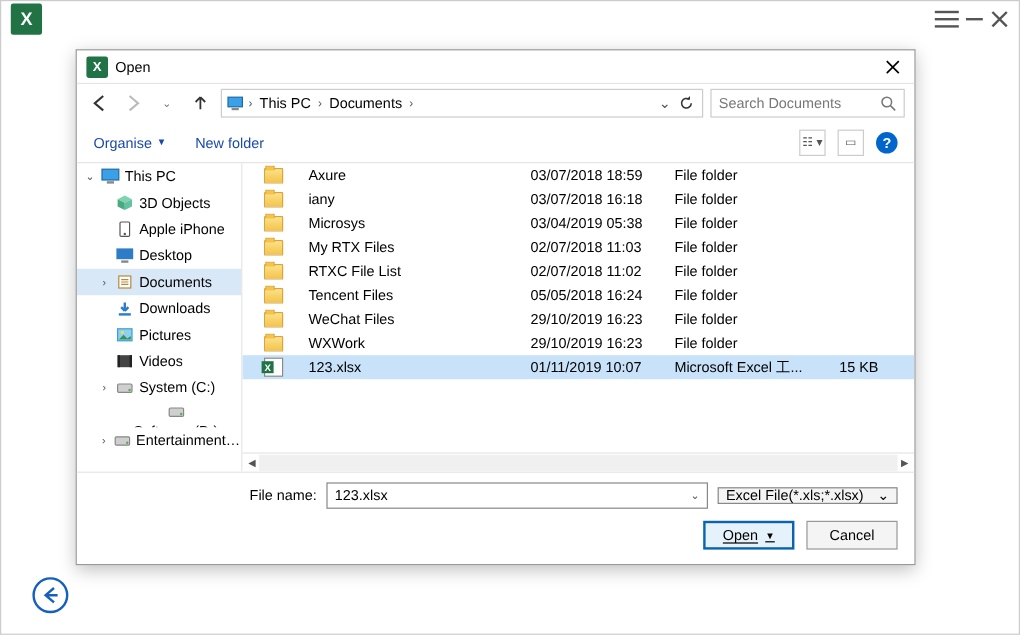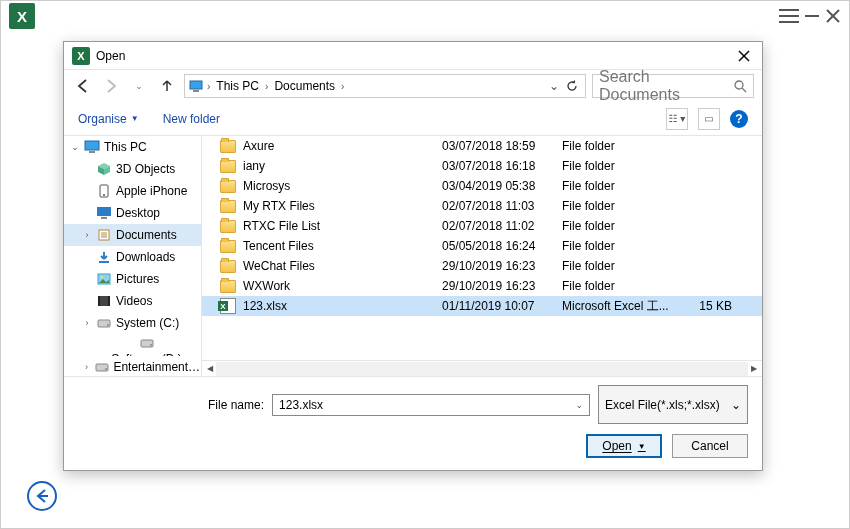--- a/index.html
+++ b/index.html
@@ -24,21 +24,21 @@
   .addr-bar { height:32px; display:flex; align-items:center; padding:4px 8px; gap:6px; }
   .nav-btn { width:22px; height:22px; display:flex; align-items:center; justify-content:center; color:#777; }
   .nav-btn.enabled { color:#000; }
 
   .breadcrumb-box { flex:1; border:1px solid #ccc; height:24px; display:flex; align-items:center; padding:0 4px; gap:4px; font-size:12px; }
   .crumb { color:#000; padding:0 2px; }
   .crumb-sep { color:#555; font-size:10px; }
   .dropdown-v { margin-left:auto; color:#555; }
   .refresh-icn { width:18px; display:flex; justify-content:center; color:#333; }
 
-  .search-box { width:162px; border:1px solid #ccc; height:24px; display:flex; align-items:center; padding:0 6px; font-size:16px; color:#777; gap:6px; }
+  .search-box { width:162px; border:1px solid #ccc; height:24px; display:flex; align-items:center; padding:0 6px; font-size:12px; color:#777; gap:6px; }
   .search-box .ph { flex:1; }
 
   .toolbar-row { height:34px; display:flex; align-items:center; padding:0 14px; gap:24px; font-size:12px; border-bottom:1px solid #e5e5e5; }
   .toolbar-row .org { color:#1a4aa8; display:flex; align-items:center; gap:4px;}
   .toolbar-row .newf { color:#1a4aa8; }
   .toolbar-right { margin-left:auto; display:flex; gap:10px; align-items:center; }
   .view-btn { width:22px; height:22px; border:1px solid #ccc; display:flex; align-items:center; justify-content:center; font-size:10px; color:#555;}
   .help-btn { width:18px; height:18px; border-radius:50%; background:#0066cc; color:#fff; display:flex; align-items:center; justify-content:center; font-size:12px; font-weight:bold;}
 
   .dialog-body { flex:1; display:flex; overflow:hidden; }
@@ -57,39 +57,39 @@
   .col-name { width:222px; display:flex; align-items:center; gap:8px;}
   .col-name .sort { font-size:9px; color:#888; margin-left:auto; margin-right:10px;}
   .col-date { width:120px; }
   .col-type { width:115px; }
   .col-size { width:55px; text-align:right; }
 
   .list-rows { flex:1; overflow-y:auto; font-size:12px; }
   .row { display:flex; height:20px; align-items:center; }
   .row.selected { background:#c8e2f9; }
   .row .col-gutter{ width:18px; }
-  .row .col-name { width:222px; display:flex; align-items:center; gap:7px;}
+  .row .col-name { width:222px; display:flex; align-items:center; gap:21px;}
   .row .col-type { overflow:hidden; text-overflow:ellipsis; white-space:nowrap; }
 
   .folder-icon { width:16px; height:13px; background:linear-gradient(#fce18a,#f3c44b); border:1px solid #d9a63a; border-radius:1px; position:relative; }
   .folder-icon::before { content:""; position:absolute; top:-3px; left:0; width:6px; height:3px; background:#f3c44b; border:1px solid #d9a63a; border-bottom:none; border-radius:1px 1px 0 0;}
   .xl-icon { width:16px; height:16px; background:#fff; border:1px solid #888; position:relative; }
   .xl-icon::after { content:"X"; position:absolute; left:-3px; top:2px; width:10px; height:10px; background:#217346; color:#fff; font-size:8px; display:flex; align-items:center; justify-content:center; font-weight:bold;}
 
   .hscroll { height:16px; border-top:1px solid #e5e5e5; display:flex; align-items:center; padding:0 2px;}
   .hscroll .arrow { width:12px; text-align:center; font-size:8px; color:#555; }
   .hscroll .track { flex:1; height:14px; background:#f0f0f0; }
 
   .footer { border-top:1px solid #e5e5e5; padding:8px 14px 12px; display:flex; flex-direction:column; gap:10px; font-size:12px;}
   .footer-top { display:flex; align-items:center; gap:8px; }
   .fn-label { padding-left:130px; }
   .fn-input { flex:1; border:1px solid #888; height:22px; display:flex; align-items:center; padding:0 6px; justify-content:space-between; }
   .fn-input span.val { }
   .fn-input span.dd { font-size:9px; color:#555; }
-  .filter-box { width:150px; border:1px solid #888; height:39px; display:flex; align-items:center; padding:0 6px; justify-content:space-between; background:#f4f4f4; }
+  .filter-box { width:150px; border:1px solid #888; height:14px; display:flex; align-items:center; padding:0 6px; justify-content:space-between; background:#f4f4f4; }
   .footer-bottom { display:flex; justify-content:flex-end; gap:10px; }
   .btn { width:76px; height:24px; display:flex; align-items:center; justify-content:center; font-size:12px; }
   .btn.primary { border:2px solid #0a64ad; background:#e6f2fb; }
   .btn.primary span { text-decoration:underline; text-underline-offset:2px; }
   .btn.secondary { border:1px solid #999; background:#f4f4f4; }
 
   .back-circle { position:absolute; left:26px; top:480px; width:30px; height:30px; border:2px solid #155fbe; border-radius:50%; display:flex; align-items:center; justify-content:center; color:#155fbe; }
 
   .mono-icon { width:14px; height:12px; }
 </style>

